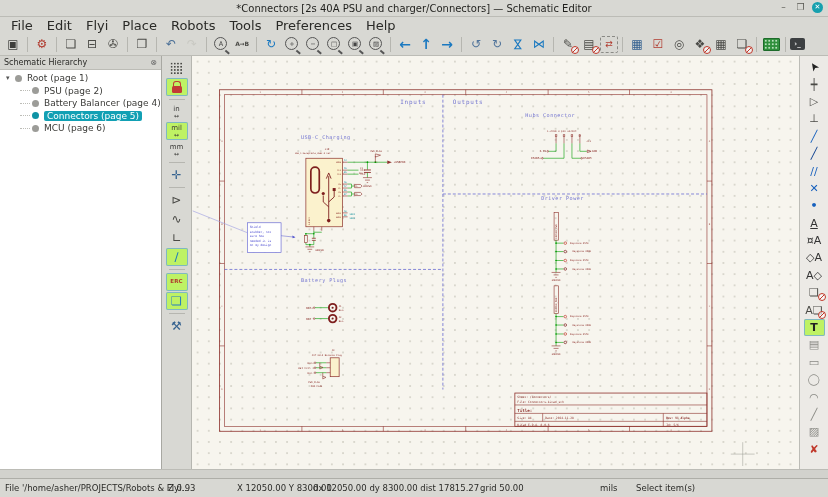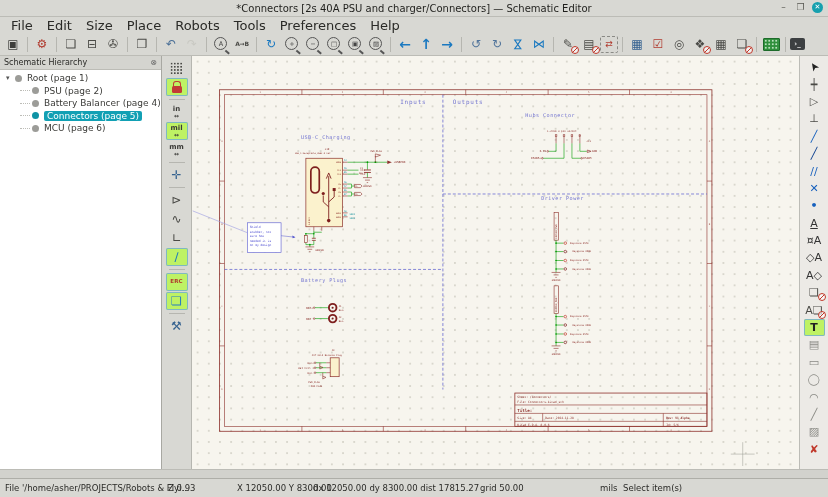--- a/index.html
+++ b/index.html
@@ -33,21 +33,21 @@
   .lens{font-size:6.5px;color:#444}
   .lens::before{content:"";position:absolute;left:3px;top:2px;width:11px;height:11px;border:1.2px solid #555;border-radius:50%}
   .lens::after{content:"";position:absolute;right:2px;bottom:1px;width:4.5px;height:1.5px;background:#555;transform:rotate(40deg)}
   .badge::after{content:"";position:absolute;right:-1px;bottom:0;width:6px;height:6px;border-radius:50%;border:1px solid #c0392b;background-color:rgba(255,255,255,.65);background-image:linear-gradient(135deg,rgba(0,0,0,0) 44%,#c0392b 44%,#c0392b 58%,rgba(0,0,0,0) 58%)}
   .tbi.dashed{border:1px dashed #8a8a85;width:16px;height:15px;font-size:9px}
   .tbi.term{background:#3c3f41;color:#eee;font-size:7px;font-weight:bold;width:15px;height:12px;border-radius:2px}
   .tbi.pcb::after{content:"";width:15px;height:11px;background-color:#2f8f3c;border:1px solid #1d6b2a;border-radius:1px;background-image:radial-gradient(#b9e0bd .7px,rgba(0,0,0,0) .8px);background-size:3.5px 3.5px}
   .tbi.griddots::after{content:"";width:13px;height:12px;background-image:radial-gradient(#4a4a46 .8px,rgba(0,0,0,0) .9px);background-size:3.2px 3.2px}
   .tbi.lock::after{content:"";width:10px;height:7px;background:#c23b35;border-radius:1.5px;margin-top:5px}
   .tbi.lock::before{content:"";position:absolute;top:3px;left:50%;transform:translateX(-50%);width:6px;height:5px;border:1.3px solid #c23b35;border-bottom:none;border-radius:3px 3px 0 0}
-  .tbi.unit{font-size:7px;font-weight:bold;flex-direction:column;line-height:7px;color:#3b3b38}
+  .tbi.unit{font-size:7px;font-weight:normal;flex-direction:column;line-height:7px;color:#3b3b38}
   .tbi.unit::after{content:"↔";font-size:6px;line-height:5px}
   .tinytxt{font-size:5.5px;font-weight:bold;color:#b03a2e;letter-spacing:.2px}
 
   
   .content{flex:1 1 auto;display:flex;min-height:0}
   .panel{flex:0 0 161px;width:161px;background:#fff;border-right:1px solid #a8a8a2;display:flex;flex-direction:column}
   .panel-h{flex:0 0 13px;background:#d4d4cf;border-bottom:1px solid #bcbcb6;display:flex;align-items:center;justify-content:space-between;padding:0 4px;font-size:8px;color:#2a2a27}
   .pclose{font-size:8px;color:#666}
   #tree{padding-top:2px}
   .trow{display:flex;align-items:center;height:12.5px;font-size:9px;color:#3b3b38;padding-left:6px;white-space:nowrap}
@@ -107,21 +107,21 @@
     <span class="winbtns">
       <span class="wbtn">–</span>
       <span class="wbtn">❐</span>
       <span class="wbtn close">✕</span>
     </span>
   </div>
 
   <div class="menubar" id="menubar">
       <span class="mitem">File</span>
       <span class="mitem">Edit</span>
-      <span class="mitem">Size</span>
+      <span class="mitem">Flyi</span>
       <span class="mitem">Place</span>
       <span class="mitem">Robots</span>
       <span class="mitem">Tools</span>
       <span class="mitem">Preferences</span>
       <span class="mitem">Help</span>
     </div>
 
   <div class="toolbar" id="toolbar-top">
       <span class="tbi" title="save-button" style="color: rgb(63, 63, 60);">▣</span>
       <span class="sep"></span>
@@ -462,15 +462,15 @@
 
   <div class="gap"></div>
 
   <div class="statusbar">
     <span class="sseg" style="left:5px">File '/home/asher/PROJECTS/Robots &amp; Flyi...</span>
     <span class="sseg" style="left:168px">Z 0.93</span>
     <span class="sseg" style="left:237px">X 12050.00 Y 8300.00</span>
     <span class="sseg" style="left:313px">dx 12050.00 dy 8300.00 dist 17815.27</span>
     <span class="sseg" style="left:480px">grid 50.00</span>
     <span class="sseg" style="left:600px">mils</span>
-    <span class="sseg" style="left:623px">Select item(s)</span>
+    <span class="sseg" style="left:636px">Select item(s)</span>
   </div>
 </div>
 
 </body></html>

